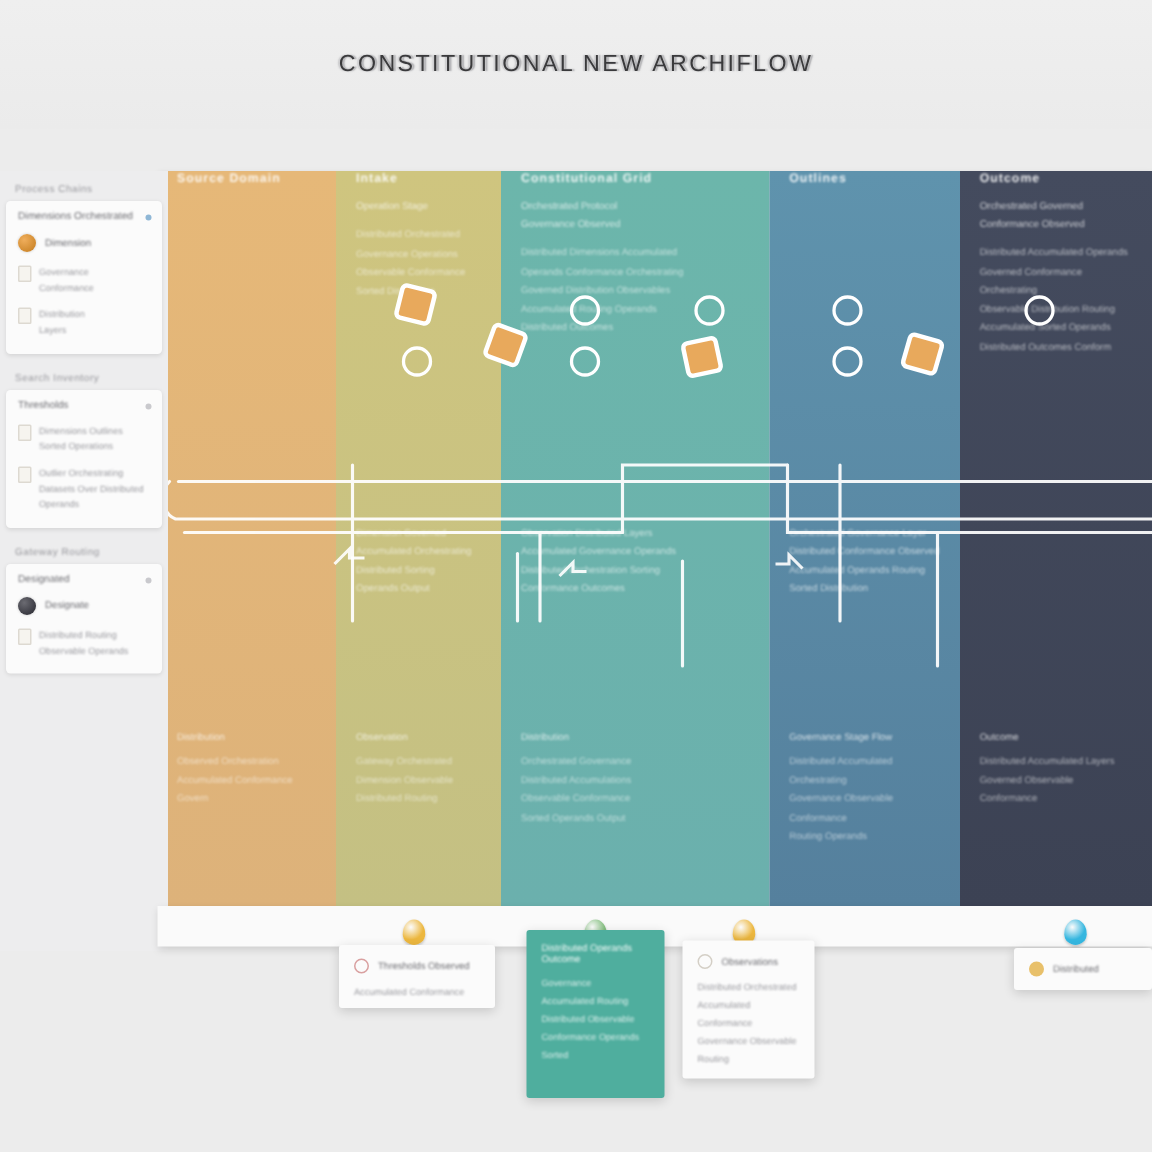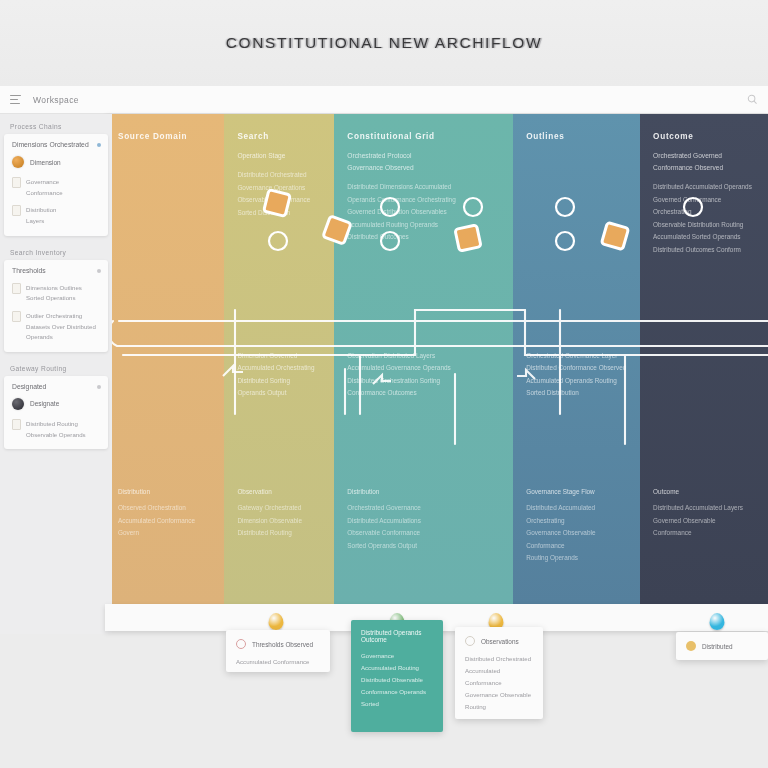--- a/index.html
+++ b/index.html
@@ -41,21 +41,21 @@
     filter: blur(.5px);
   }
   .tb-search { margin-left: auto; opacity: .45; }
 
   
   .canvas {
     position: absolute; left: 105px; top: 114px; width: 663px; height: 490px;
     display: flex; overflow: hidden;
     box-shadow: 0 1px 4px rgba(0,0,0,.10);
   }
-  .col { position: relative; height: 100%; padding: 18px 13px 0 13px; overflow: hidden; }
+  .col { position: relative; height: 100%; padding: 0 13px 0 13px; overflow: hidden; }
   .col-head {
     font-size: 8.2px; letter-spacing: .7px; font-weight: 600;
     color: rgba(255,255,255,.88); filter: blur(.55px); margin-bottom: 3px;
   }
   .col-sub {
     font-size: 6.6px; line-height: 1.85; color: rgba(255,255,255,.70);
     filter: blur(.6px); margin-top: 9px;
   }
   .col-body {
     font-size: 6.4px; line-height: 1.95; color: rgba(255,255,255,.58);
@@ -140,34 +140,20 @@
 </style>
 </head>
 <body>
 
 <div class="page">
 
   <div class="title-bar">
     <div class="title-text">CONSTITUTIONAL NEW ARCHIFLOW</div>
   </div>
 
-  <div class="toolbar">
-    <div class="tb-ham">
-        <i></i>
-        <i></i>
-        <i></i>
-      </div>
-    <div class="tb-label">Workspace</div>
-    <div class="tb-search">
-      <svg width="11" height="11" viewBox="0 0 12 12">
-          <circle cx="5" cy="5" r="3.6" fill="none" stroke="#8a8a8e" stroke-width="1.1"></circle>
-          <line x1="7.7" y1="7.7" x2="10.4" y2="10.4" stroke="#8a8a8e" stroke-width="1.1"></line>
-        </svg>
-    </div>
-  </div>
 
   <div class="canvas" id="canvas">
       <div class="col" style="width: 125px; background: linear-gradient(rgb(230, 184, 120) 0%, rgb(221, 178, 122) 100%);">
         <div class="col-head">Source Domain</div>
         <div class="col-sub">
           <div></div>
         </div>
         <div class="col-body">
           <div></div>
         </div>
@@ -175,21 +161,21 @@
           <div></div>
         </div>
         <div class="col-low">
           <span class="lh">Distribution</span>
           <div>Observed Orchestration</div>
           <div>Accumulated Conformance</div>
           <div>Govern</div>
         </div>
       </div>
       <div class="col" style="width: 115px; background: linear-gradient(rgb(207, 197, 127) 0%, rgb(196, 192, 131) 100%);">
-        <div class="col-head">Search</div>
+        <div class="col-head">Intake</div>
         <div class="col-sub">
           <div>Operation Stage</div>
         </div>
         <div class="col-body">
           <div>Distributed Orchestrated</div>
           <div>Governance Operations</div>
           <div>Observable Conformance</div>
           <div>Sorted Distribution</div>
         </div>
         <div class="col-mid">

